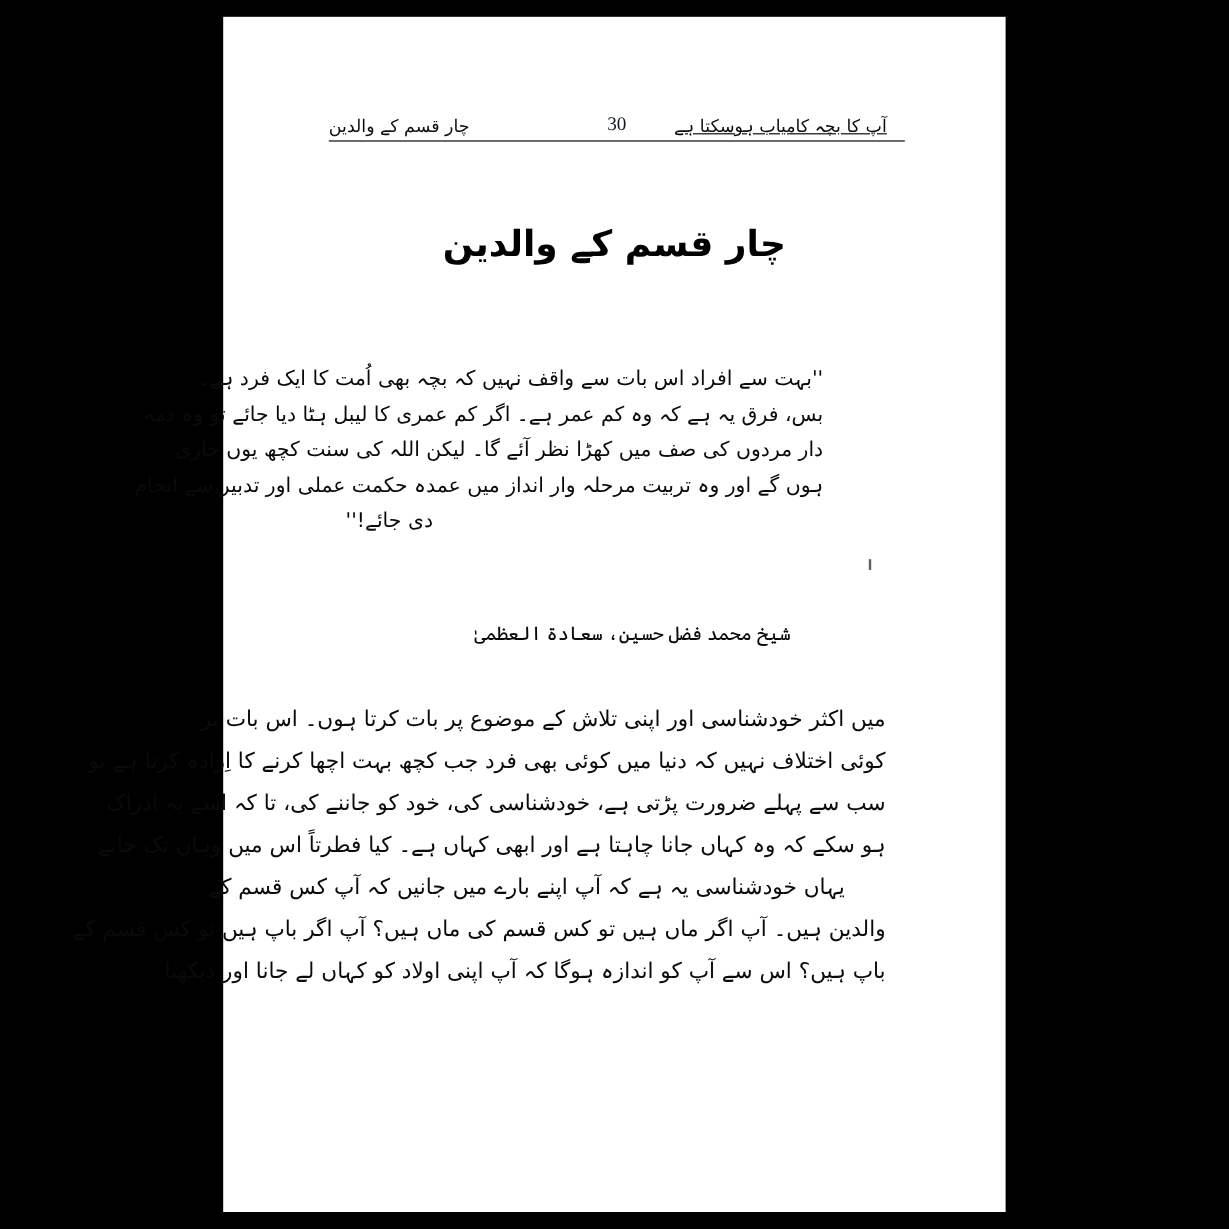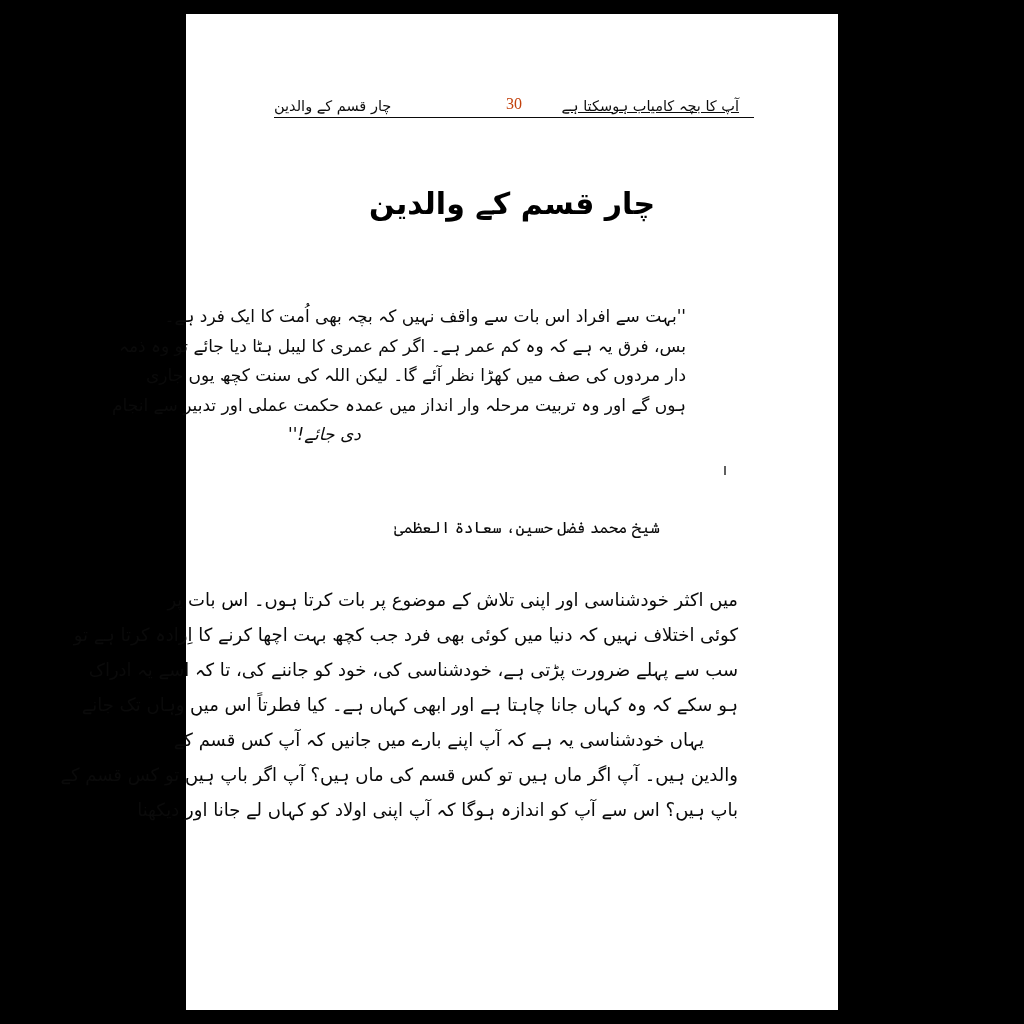--- a/index.html
+++ b/index.html
@@ -64,21 +64,21 @@
   }
   #hdr-left {
     left: 0;
   }
   #hdr-page-number {
     position: absolute;
     left: 50%;
     transform: translateX(-50%);
     bottom: 5px;
     font-size: 16px;
-    color: #c2410c;
+    color: #0f172a;
     direction: ltr;
     font-family: "Liberation Serif", serif;
   }
   
   #chapter-title {
     position: absolute;
     left: 0;
     right: 0;
     top: 150px;
     text-align: center;
@@ -101,32 +101,31 @@
   #quote-block .q-line {
     font-size: 17px;
     line-height: 29.5px;
     color: #0a0a0a;
     white-space: nowrap;
     display: block;
   }
   #quote-block .q-line.q-last {
     text-align: left;
     text-align-last: left;
-    font-style: italic;
   }
   #quote-attribution {
     position: absolute;
     right: 112px;
     top: 504px;
     width: 398px;
     direction: rtl;
     text-align: center;
     font-size: 16px;
     color: #0a0a0a;
-    font-family: Liberation Sans, sans-serif;
+    font-family: Liberation Serif, serif;
     letter-spacing: 0.4px;
   }
   
   #body-text {
     position: absolute;
     right: 100px;
     top: 568px;
     width: 500px;
     direction: rtl;
   }

